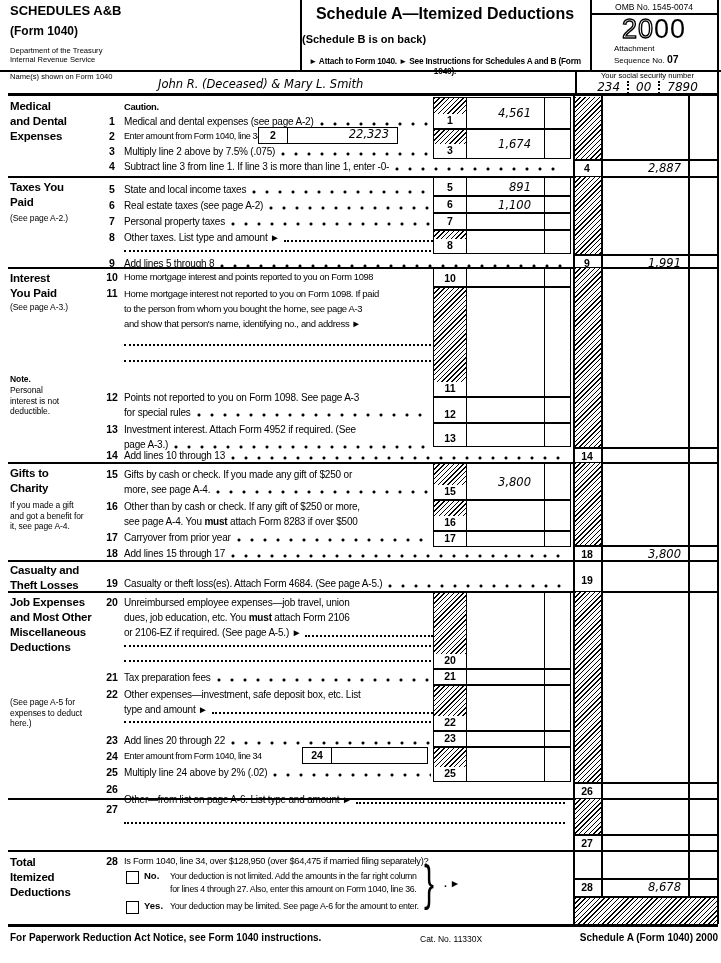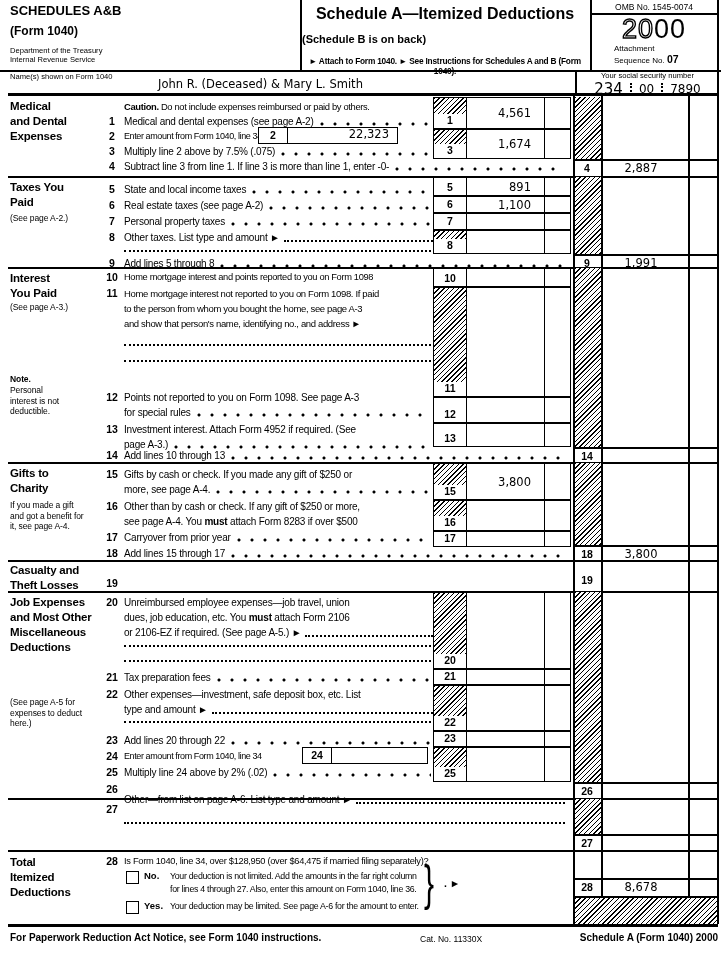--- a/index.html
+++ b/index.html
@@ -24,26 +24,26 @@
   .dotrow{border-bottom:2px dotted #000;height:0}
   .vl{width:1.7px;background:#000}
   .hl{height:2.2px;background:#000}
   .hatch{background-color:#fff;background-image:repeating-linear-gradient(135deg,#000 0,#000 1px,rgba(0,0,0,0) 1px,rgba(0,0,0,0) 3.4px)}
   .midbox{left:433px;width:138px;border:1.7px solid #000;display:flex;box-sizing:border-box;background:#fff}
   .mb-num{width:33px;border-right:1.7px solid #000;display:flex;flex-direction:column;justify-content:flex-end;box-sizing:border-box}
   .mb-hatch{flex:1}
   .mb-no{font-weight:bold;font-size:10.5px;line-height:13px;text-align:center;background:#fff;padding-bottom:1px}
   .mb-amt{flex:1;border-right:1.7px solid #000;display:flex;align-items:center;justify-content:flex-end;padding-right:13px;box-sizing:border-box}
   .mb-cent{width:25px}
-  .entry{font-family:"DejaVu Sans",sans-serif;font-size:11.5px}
+  .entry{font-family:"DejaVu Sans",sans-serif;font-style:italic;font-size:11.5px}
   .ibox{display:flex;border:1.8px solid #000;box-sizing:border-box;background:#fff}
   .ib-no{width:28px;border-right:1.8px solid #000;font-weight:bold;font-size:10.5px;text-align:center;line-height:14px}
   .ib-val{flex:1;text-align:right;padding-right:8px;line-height:13px}
   .rb-no{left:573px;width:28px;text-align:center;font-weight:bold;font-size:10.5px;line-height:15px}
-  .rb-amt{left:601px;width:80px;text-align:center;line-height:15px}
+  .rb-amt{left:601px;width:80px;text-align:right;line-height:15px}
   .cb{width:11px;height:11px;border:1.8px solid #000;background:#fff}
   .outl{color:#fff;-webkit-text-stroke:1.4px #000}
   .yr{font-size:27px;font-weight:normal;letter-spacing:1px;line-height:27px}
 </style>
 </head>
 <body>
 
 <div id="page">
 
   <div class="a b" style="left:10px;top:3px;font-size:13px">SCHEDULES A&amp;B</div>
@@ -60,37 +60,36 @@
   <div class="a yr" style="left:590px;top:16px;width:128px;text-align:center"><span class="outl">20</span><span>00</span></div>
   <div class="a" style="left:614px;top:44px;font-size:8px">Attachment</div>
   <div class="a" style="left:614px;top:53px;font-size:8px"><span>Sequence No.</span> <span class="b" style="font-size:10.5px">07</span></div>
   <div class="a" style="left:0;top:70px;width:721px;height:1.8px;background:#000"></div>
 
   <div class="a tiny" style="left:10px;top:72px">Name(s) shown on Form 1040</div>
   <div class="a entry" style="left:158px;top:77px">John R. (Deceased) &amp; Mary L. Smith</div>
   <div class="a vl" style="left:575px;top:70px;height:26px"></div>
   <div class="a tiny" style="left:577px;top:71px;width:141px;text-align:center">Your social security number</div>
   <div class="a row" style="left:577px;top:80px;width:141px;justify-content:center;align-items:center">
-    <span class="entry" style="font-size:15px">234</span>
+    <span class="entry" style="font-size:12px">234</span>
     <span style="border-left:2px dotted #000;height:13px;margin:0 7px"></span>
     <span class="entry" style="font-size:12px">00</span>
     <span style="border-left:2px dotted #000;height:13px;margin:0 7px"></span>
     <span class="entry" style="font-size:12px">7890</span>
   </div>
   <div class="a" style="left:8px;top:93px;width:710px;height:3px;background:#000"></div>
 
   <div class="a vl" style="left:573px;top:96px;height:828px"></div>
   <div class="a vl" style="left:601px;top:96px;height:828px"></div>
   <div class="a vl" style="left:688px;top:96px;height:828px"></div>
   <div class="a vl" style="left:717px;top:0;height:924px"></div>
 
   <div class="a shead" style="left:10px;top:99px;width:60px">Medical and Dental Expenses</div>
   <div class="a row txt" style="left:124px;top:99px;width:309px;font-size:9.4px;letter-spacing:-0.35px">
       <span class="rtext b">Caution. </span>
-      <span class="rtext">Do not include expenses reimbursed or paid by others.</span>
     </div>
   <div class="a num" style="left:102px;top:114px">1</div>
   <div class="a row txt" style="left:124px;top:114px;width:309px">
       <span class="rtext">Medical and dental expenses (see page A-2)</span>
       <span class="lead"></span>
     </div>
   <div class="a num" style="left:102px;top:129px">2</div>
   <div class="a txt cond" style="left:124px;top:129px">Enter amount from Form 1040, line 34</div>
   <div class="a ibox" style="left:258px;top:127px;width:140px;height:17px">
     <span class="ib-no">2</span>
@@ -318,20 +317,24 @@
     <div class="mb-cent"></div>
   </div>
   <div class="a hatch" style="left:574.7px;top:463px;width:26px;height:82px"></div>
   <div class="a" style="left:573px;top:545px;width:145px;height:1.7px;background:#000"></div>
   <div class="a rb-no" style="top:547px">18</div>
   <div class="a rb-amt entry" style="top:547px">3,800</div>
   <div class="a hl" style="left:8px;top:560px;width:710px"></div>
 
   <div class="a shead" style="left:10px;top:563px;width:90px">Casualty and Theft Losses</div>
   <div class="a num" style="left:102px;top:576px">19</div>
+  <div class="a row txt" style="left:124px;top:576px;width:441px">
+      <span class="rtext">Casualty or theft loss(es). Attach Form 4684. (See page A-5.)</span>
+      <span class="lead"></span>
+    </div>
   <div class="a rb-no" style="top:573px">19</div>
   <div class="a rb-amt" style="top:573px"></div>
   <div class="a hl" style="left:8px;top:591px;width:710px"></div>
 
   <div class="a shead" style="left:10px;top:595px;width:95px">Job Expenses and Most Other Miscellaneous Deductions</div>
   <div class="a note" style="left:10px;top:697px;width:75px">(See page A-5 for expenses to deduct here.)</div>
   <div class="a num" style="left:102px;top:595px">20</div>
   <div class="a txt" style="left:124px;top:595px">Unreimbursed employee expenses—job travel, union</div>
   <div class="a row txt" style="left:124px;top:610px;width:309px">
       <span class="rtext">dues, job education, etc. You </span>

